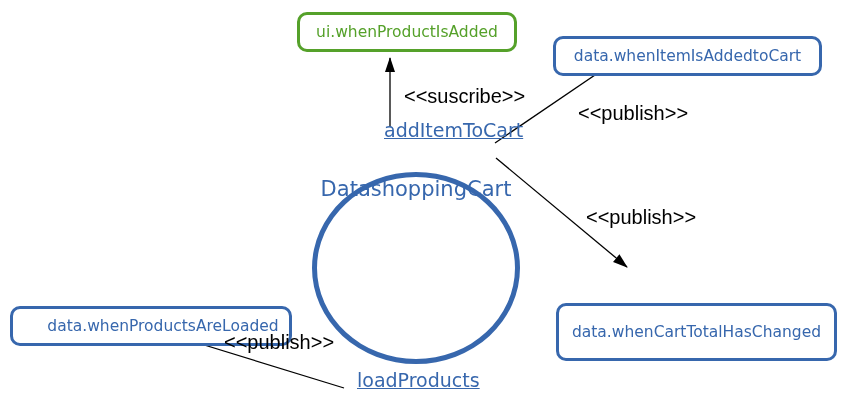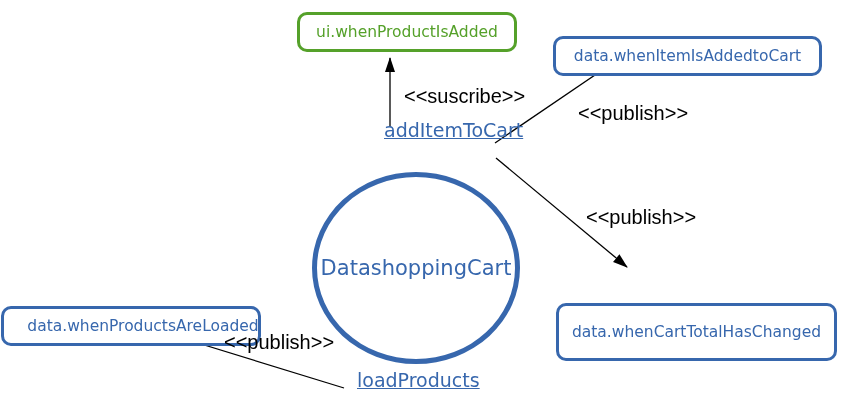--- a/index.html
+++ b/index.html
@@ -38,30 +38,30 @@
     border: 3px solid var(--blue);
     color: var(--blue);
     margin-top: 28px;
   }
   .node-box.green {
     border: 3px solid var(--green);
     color: var(--green);
   }
   .box-ui-when-product-is-added   { left: 297px; top: 12px;  width: 220px; height: 40px; }
   .box-data-item-added            { left: 553px; top: 8px;   width: 269px; height: 40px; }
-  .box-data-products-loaded       { left: 1px;   top: 278px; width: 260px; height: 40px; padding-left: 24px; }
+  .box-data-products-loaded       { left: 10px;   top: 278px; width: 282px; height: 40px; padding-left: 24px; }
   .box-data-cart-total-changed    { left: 556px; top: 275px; width: 281px; height: 58px; }
   .circle-node {
     position: absolute;
     left: 312px; top: 172px;
     width: 208px; height: 192px;
     border: 5px solid var(--blue);
     border-radius: 50%;
     display: flex;
-    align-items: center;
+    align-items: flex-start;
     justify-content: center;
     color: var(--blue);
     font-size: 21px;
     white-space: nowrap;
     background: var(--bg);
   }
   .method-link {
     position: absolute;
     color: var(--blue);
     text-decoration: underline;

